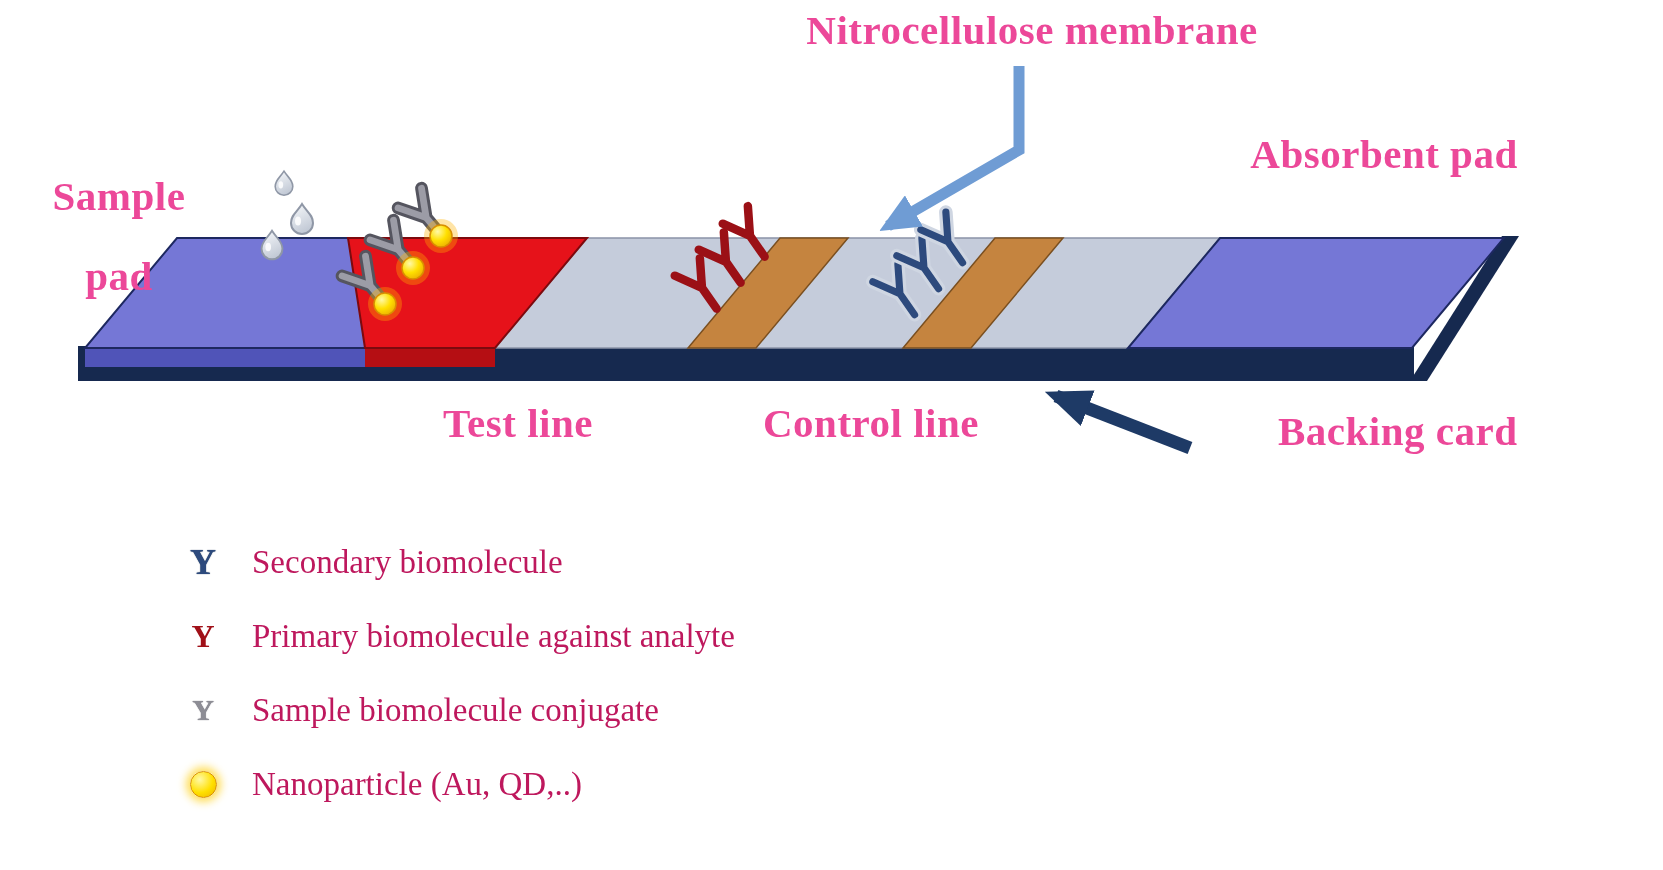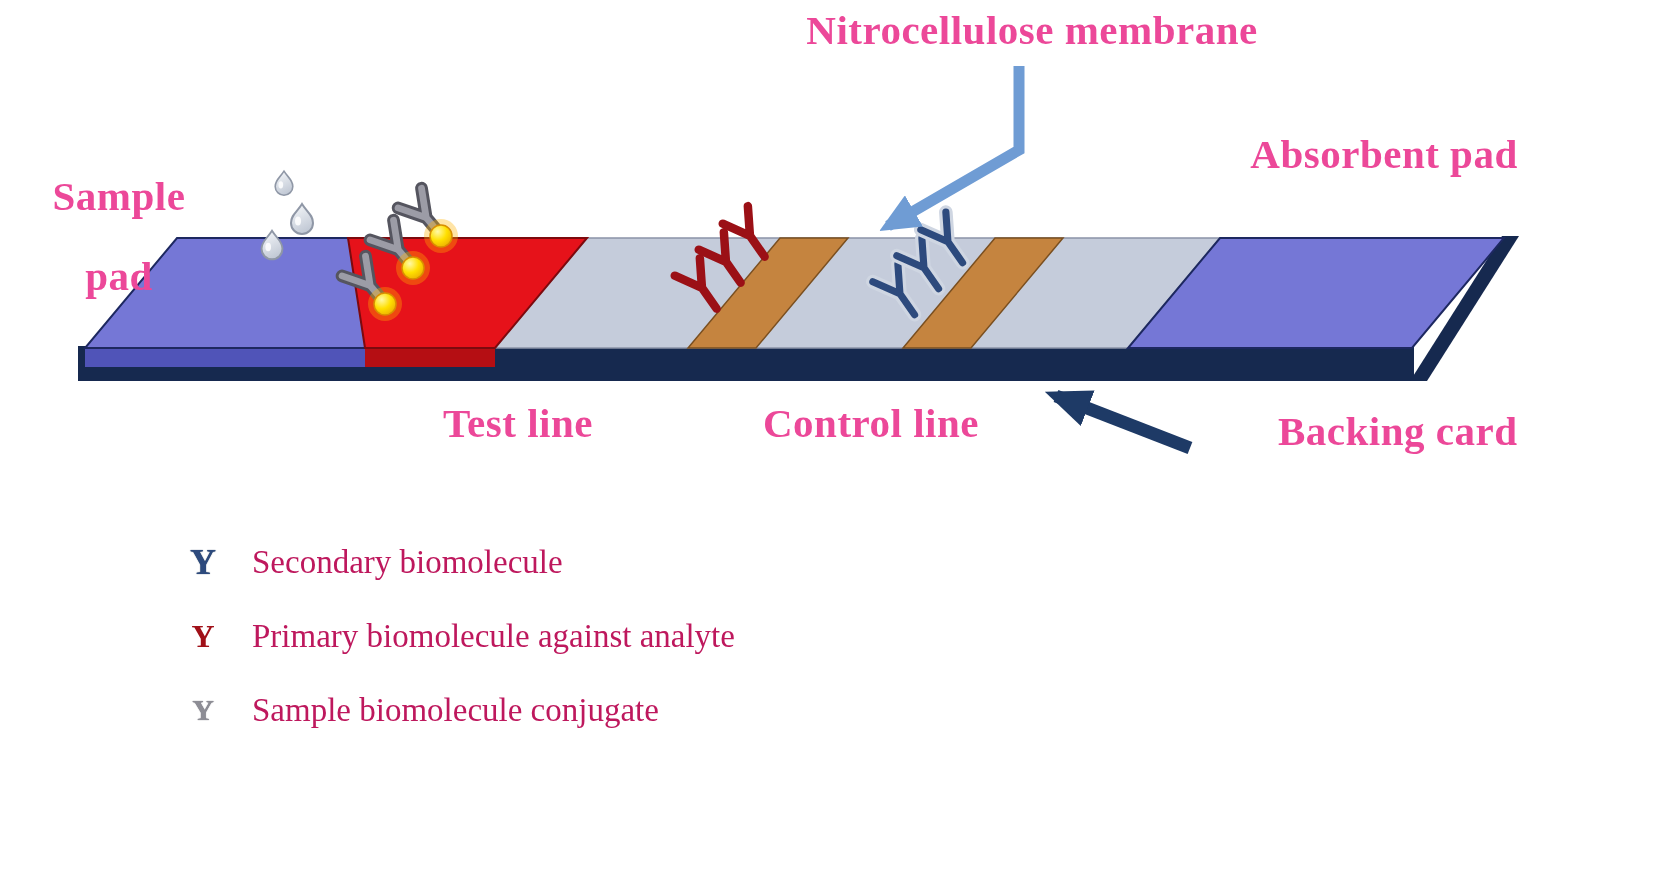--- a/index.html
+++ b/index.html
@@ -174,15 +174,21 @@
         <span class="legend-y red">Y</span>
       </div>
       <span class="legend-label">Primary biomolecule against analyte</span>
     </div>
     <div class="legend-row">
       <div class="legend-sym">
         <span class="legend-y gray">Y</span>
       </div>
       <span class="legend-label">Sample biomolecule conjugate</span>
     </div>
+    <div class="legend-row">
+      <div class="legend-sym">
+        <div class="legend-ball"></div>
+      </div>
+      <span class="legend-label">Nanoparticle (Au, QD,..)</span>
+    </div>
   </div>
 
 </div>
 
 </body></html>

